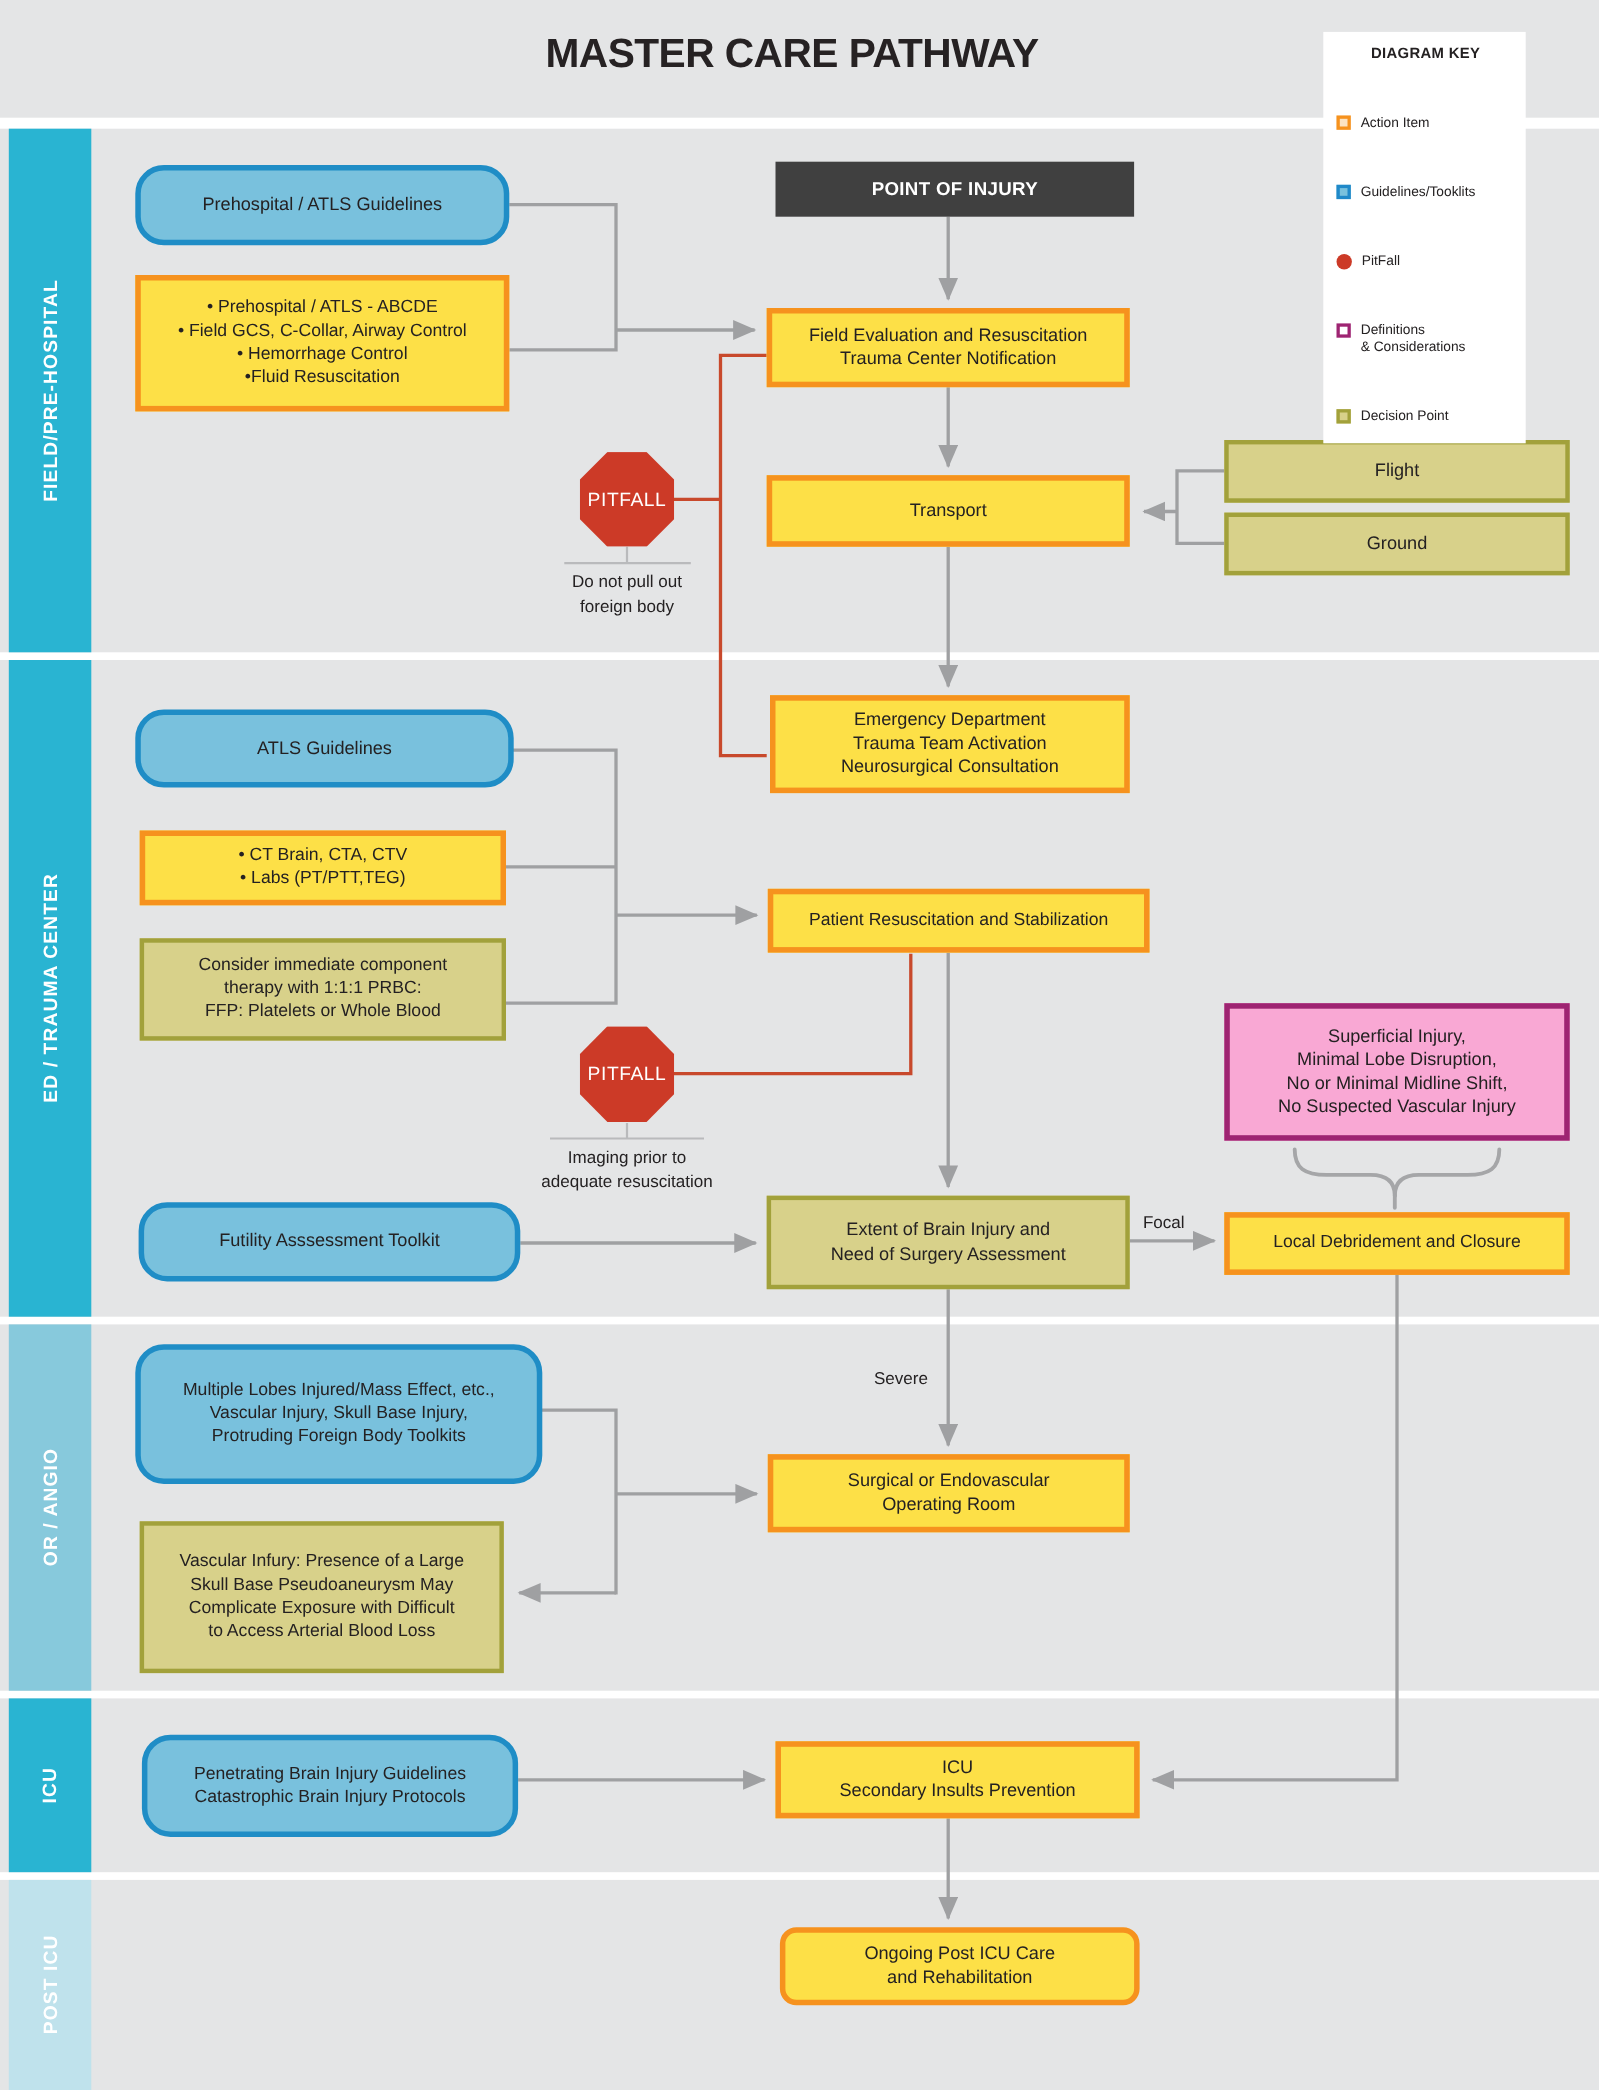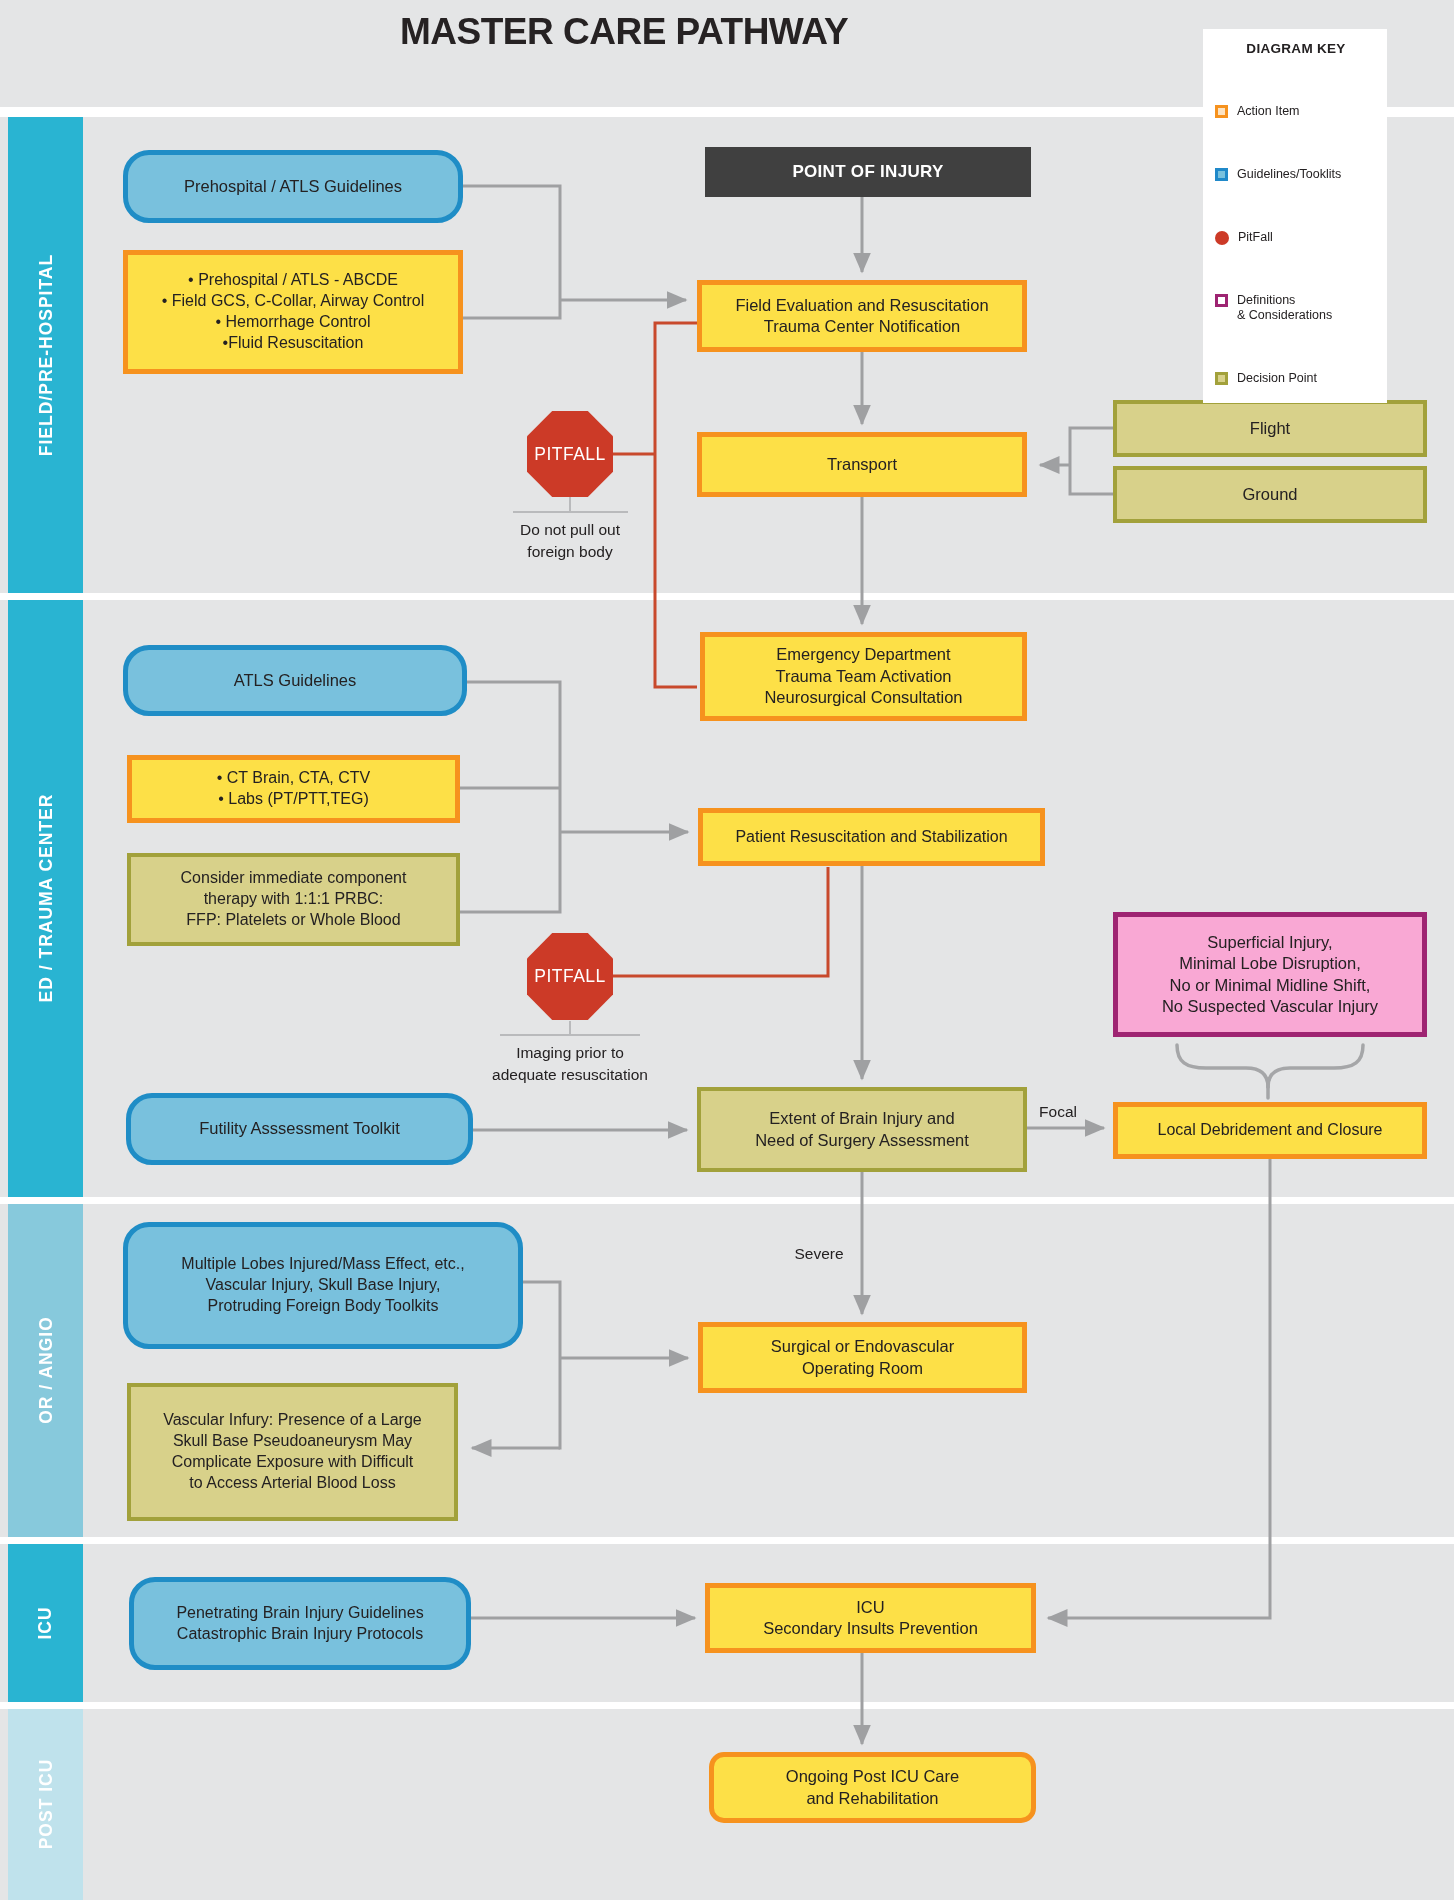--- a/index.html
+++ b/index.html
@@ -11,21 +11,21 @@
   .band { position:absolute; left:8px; width:75px; }
   .band-teal { background:#29b4d2; }
   .band-light { background:#87c9dc; }
   .band-pale { background:#bfe2ec; }
   .vlabel {
     position:absolute; height:72px; line-height:72px; text-align:center;
     color:#ffffff; font-weight:bold; font-size:17.5px; letter-spacing:1px;
     transform:rotate(-90deg); white-space:nowrap;
   }
   #page-title {
-    position:absolute; left:400px; top:11px; width:640px; text-align:left;
+    position:absolute; left:400px; top:28px; width:640px; text-align:center;
     font-size:37px; font-weight:700; letter-spacing:-0.5px; color:#262223;
   }
   svg.connectors { position:absolute; left:0; top:0; }
   .box {
     position:absolute; box-sizing:border-box; display:flex; align-items:center;
     justify-content:center; text-align:center; white-space:pre-line;
     font-size:16.5px; line-height:1.3; color:#242122; padding:4px 10px;
   }
   .action     { background:#fde047; border:5px solid #f6921e; }
   .guideline  { background:#79c1dd; border:5px solid #1f8dc6; border-radius:26px; }
@@ -154,21 +154,21 @@
   <div class="box decision" style="left:697px; top:1087px; width:330px; height:85px;">Extent of Brain Injury and
 Need of Surgery Assessment</div>
   <div class="flow-label" style="left:1030px; top:1103px; width:56px;">Focal</div>
   <div class="box definition" style="left:1113px; top:912px; width:314px; height:125px;">Superficial Injury,
 Minimal Lobe Disruption,
 No or Minimal Midline Shift,
 No Suspected Vascular Injury</div>
   <div class="box action" style="left:1113px; top:1102px; width:314px; height:57px; font-size:16px;">Local Debridement and Closure</div>
 
   <div class="flow-label" style="left:788px; top:1245px; width:62px;">Severe</div>
-  <div class="box guideline" style="left:123px; top:1222px; width:400px; height:127px; font-size:16px;">Multiple Lobes Injured/Mass Effect, etc.,
+  <div class="box guideline" style="left:123px; top:1222px; width:370px; height:127px; font-size:16px;">Multiple Lobes Injured/Mass Effect, etc.,
 Vascular Injury, Skull Base Injury,
 Protruding Foreign Body Toolkits</div>
   <div class="box action" style="left:698px; top:1322px; width:329px; height:71px;">Surgical or Endovascular
 Operating Room</div>
   <div class="box decision" style="left:127px; top:1383px; width:331px; height:138px; font-size:16px;">Vascular Infury: Presence of a Large
 Skull Base Pseudoaneurysm May
 Complicate Exposure with Difficult
 to Access Arterial Blood Loss</div>
 
   <div class="box guideline" style="left:129px; top:1577px; width:342px; height:93px; font-size:16px;">Penetrating Brain Injury Guidelines

